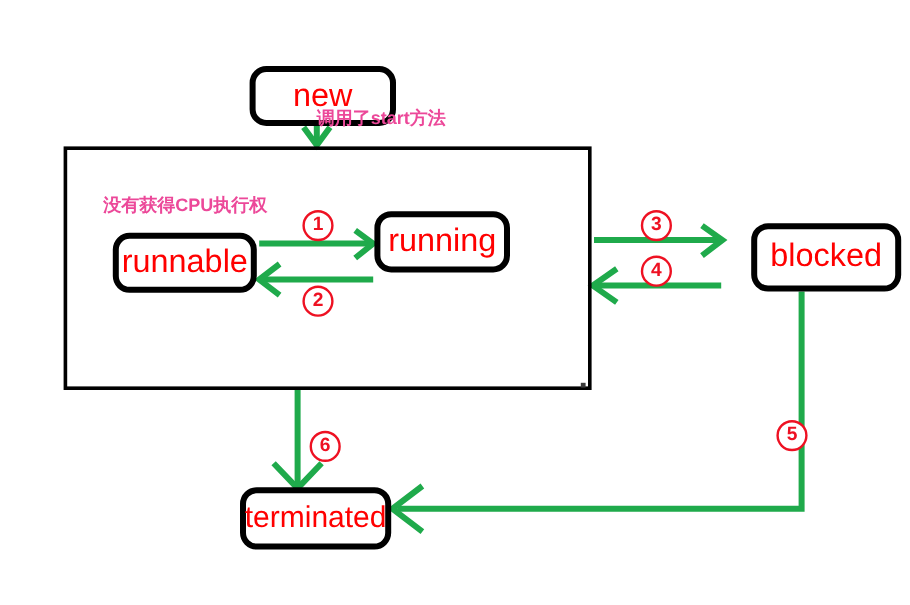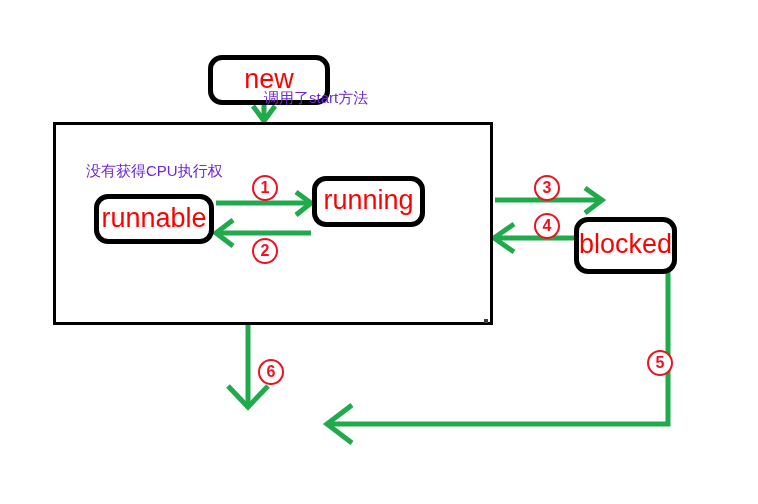--- a/index.html
+++ b/index.html
@@ -38,21 +38,21 @@
     letter-spacing: 0px;
     z-index: 5;
   }
   .state-box .state-label {
     display: block;
     transform: translateY(-1px);
   }
   #box-new      { left: 208px; top: 29px;  width: 122px; height: 50px; margin-top: 26px; }
   #box-runnable { left: 94px;  top: 194px; width: 120px; height: 50px; }
   #box-running  { left: 312px; top: 176px; width: 113px; height: 51px; }
-  #box-blocked  { left: 574px; top: 186px; width: 103px; height: 57px; margin-top: 31px; }
+  #box-blocked  { left: 626px; top: 186px; width: 125px; height: 57px; }
   #box-terminated { left: 200px; top: 406px; width: 126px; height: 52px; font-size: 25px; }
 
   
   #group-rect {
     position: absolute;
     left: 53px;
     top: 122px;
     width: 440px;
     height: 203px;
     box-sizing: border-box;
@@ -66,24 +66,25 @@
     top: 319px;
     width: 4px;
     height: 4px;
     background: #3a3a3a;
     z-index: 2;
   }
 
   
   .note-label {
     position: absolute;
-    color: #6d28d9;
+    color: #ec4899;
     font-size: 15px;
     white-space: nowrap;
     z-index: 6;
+    font-weight: bold;
   }
   #note-start     { left: 264px; top: 89px; }
   #note-no-cpu    { left: 86px;  top: 162px; }
   #note-got-cpu   { left: 302px; top: 162px; }
 
   
   .circ-num {
     position: absolute;
     width: 26px;
     height: 26px;
@@ -164,20 +165,23 @@
   </div>
 
   <div class="state-box" id="box-running">
     <span class="state-label">running</span>
   </div>
 
   <div class="state-box" id="box-blocked">
     <span class="state-label">blocked</span>
   </div>
 
+  <div class="state-box" id="box-terminated">
+    <span class="state-label">terminated</span>
+  </div>
 
   <div class="note-label" id="note-start">调用了start方法</div>
   <div class="note-label" id="note-no-cpu">没有获得CPU执行权</div>
 
   <div class="circ-num" id="circ-1">1</div>
   <div class="circ-num" id="circ-2">2</div>
   <div class="circ-num" id="circ-3">3</div>
   <div class="circ-num" id="circ-4">4</div>
   <div class="circ-num" id="circ-5">5</div>
   <div class="circ-num" id="circ-6">6</div>

